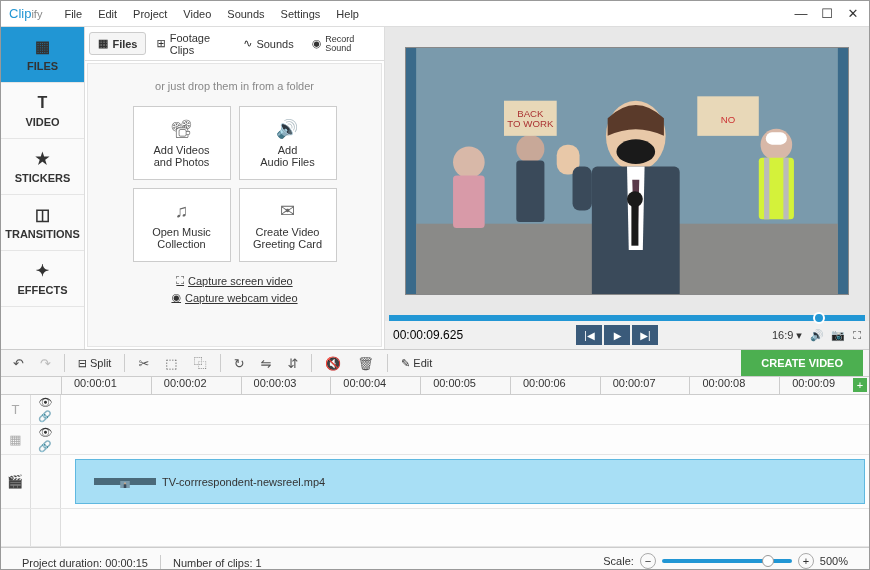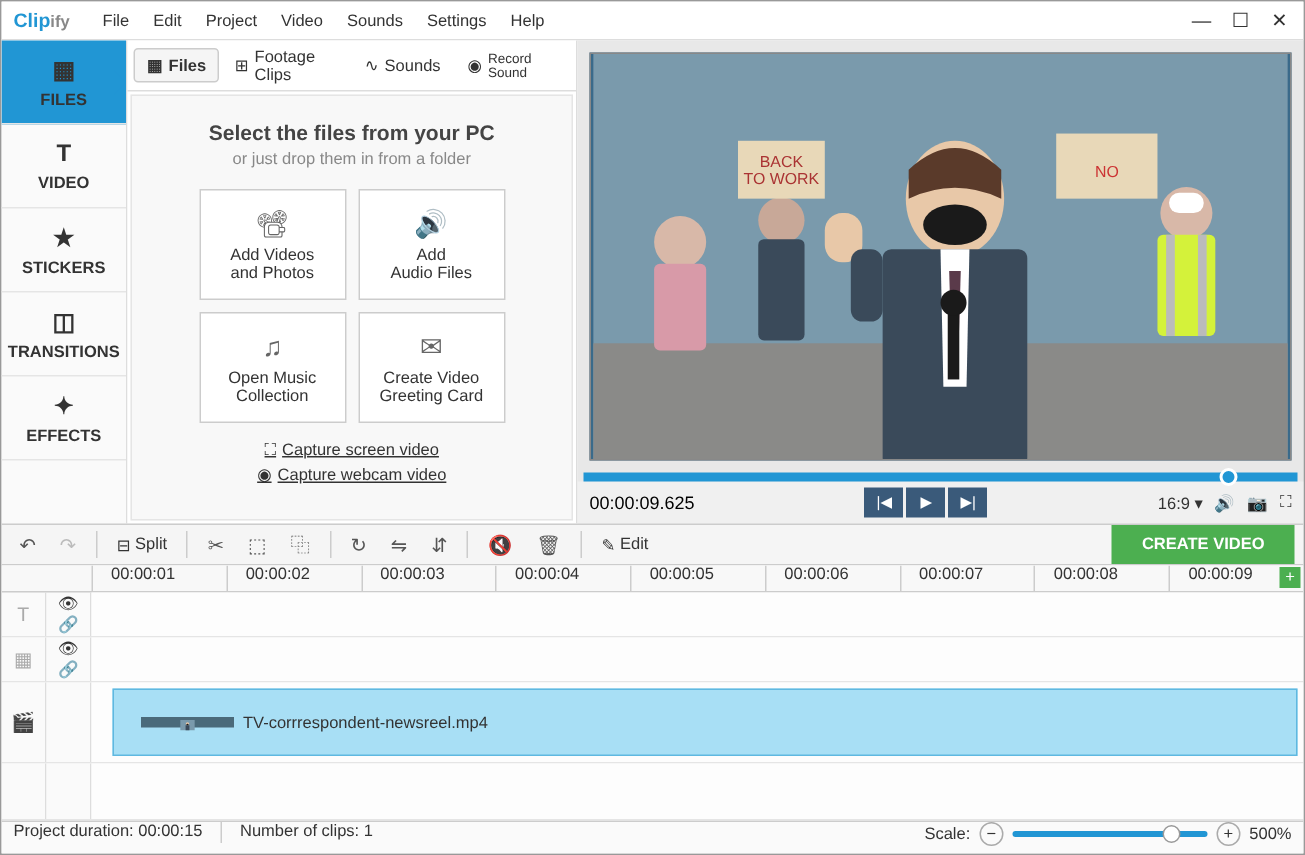--- a/index.html
+++ b/index.html
@@ -1,18 +1,18 @@
 <!DOCTYPE html>
 <html><head>
 <meta charset="utf-8">
 <style>
 *{margin:0;padding:0;box-sizing:border-box;font-family:"Segoe UI",Arial,sans-serif;font-size:11px;color:#333}
 body{background:#fff;width:870px;height:570px;border:1px solid #999;display:flex;flex-direction:column;overflow:hidden}
 .titlebar{height:26px;display:flex;align-items:center;padding:0 4px;background:#fff;border-bottom:1px solid #ddd}
-.logo{font-weight:bold;color:#2196d4;font-size:13px;margin-right:14px;margin-left:4px}
+.logo{font-weight:normal;color:#2196d4;font-size:13px;margin-right:14px;margin-left:4px}
 .logo .fy{color:#888}
 .menu-item{padding:0 8px;cursor:pointer}
 .winbtns{margin-left:auto;display:flex;gap:2px}
 .winbtn{width:24px;height:20px;display:flex;align-items:center;justify-content:center;cursor:pointer;font-size:13px}
 .upper{display:flex;height:322px}
 .leftnav{width:84px;background:#fafafa;border-right:1px solid #ddd;display:flex;flex-direction:column}
 .leftnav-item{height:56px;display:flex;flex-direction:column;align-items:center;justify-content:center;gap:4px;cursor:pointer;font-size:10px;font-weight:bold;color:#555;border-bottom:1px solid #e5e5e5}
 .leftnav-item.active{background:#2196d4;color:#fff;position:relative}
 .leftnav-item.active::after{content:"";position:absolute;right:-8px;top:50%;transform:translateY(-50%);border:8px solid transparent;border-left-color:#2196d4}
 .leftnav-item .ico{font-size:16px}
@@ -22,21 +22,21 @@
 .tab.active{border:1px solid #ccc;border-radius:3px;background:#f5f5f5;color:#222;font-weight:bold}
 .filesbody{flex:1;background:#f8f8f8;display:flex;flex-direction:column;align-items:center;padding:16px 8px;position:relative;border:1px solid #e5e5e5;margin:2px}
 .filesbody h3{font-size:14px;color:#444;margin-bottom:4px}
 .filesbody .sub{font-size:11px;color:#888;margin-bottom:14px}
 .tilegrid{display:grid;grid-template-columns:1fr 1fr;gap:8px}
 .tile{width:98px;height:74px;border:1px solid #ccc;background:#fff;display:flex;flex-direction:column;align-items:center;justify-content:center;gap:4px;cursor:pointer;text-align:center;font-size:10px;color:#555}
 .tile .tico{font-size:18px;color:#666}
 .caplinks{margin-top:12px;display:flex;flex-direction:column;gap:4px;align-items:center}
 .caplinks a{color:#333;text-decoration:underline;cursor:pointer;display:flex;gap:4px;align-items:center}
 .preview{flex:1;display:flex;flex-direction:column;background:#e8e8e8}
-.video{flex:1;margin:8px;background:#3a6a8a;position:relative;overflow:hidden;border:1px solid #888}
+.video{flex:1;margin:20px;background:#3a6a8a;position:relative;overflow:hidden;border:1px solid #888}
 .video svg{width:100%;height:100%}
 .scrub{height:6px;background:#2196d4;margin:0 4px;position:relative}
 .scrub .dot{position:absolute;right:40px;top:-3px;width:12px;height:12px;background:#2196d4;border:2px solid #fff;border-radius:50%}
 .controls{height:28px;display:flex;align-items:center;padding:0 8px;gap:6px;background:#f0f0f0}
 .timecode{color:#000000;font-size:12px}
 .playbtns{margin:0 auto;display:flex;gap:2px}
 .playbtn{width:26px;height:20px;background:#3a5a7a;color:#fff;display:flex;align-items:center;justify-content:center;cursor:pointer;font-size:10px}
 .ctrlright{display:flex;gap:8px;align-items:center;color:#555}
 .toolbar{height:28px;background:#f5f5f5;border-top:1px solid #ccc;border-bottom:1px solid #ccc;display:flex;align-items:center;padding:0 6px;gap:4px}
 .tbtn{padding:3px 6px;cursor:pointer;color:#555;font-size:13px}
@@ -48,21 +48,21 @@
 .ruler span{flex:1;border-left:1px solid #ccc;padding-left:12px}
 .tracks{flex:1;display:flex;flex-direction:column}
 .track{height:30px;border-bottom:1px solid #e5e5e5;display:flex}
 .track.big{height:54px}
 .trackhead{width:30px;background:#fafafa;border-right:1px solid #ddd;display:flex;align-items:center;justify-content:center;color:#aaa;font-size:13px}
 .tracktoggles{width:30px;background:#fafafa;border-right:1px solid #ddd;display:flex;flex-direction:column;align-items:center;justify-content:center;gap:1px;color:#2196d4;font-size:11px}
 .trackbody{flex:1;position:relative;background:#fdfdfd}
 .clip{position:absolute;left:14px;right:4px;top:4px;bottom:4px;background:#a8dff5;border:1px solid #5fb8e0;display:flex;align-items:center;gap:6px;padding:18px}
 .clip .thumb{width:62px;height:100%;background:#4a6a7a}
 .clip .thumb svg{width:100%;height:100%}
-.statusbar{height:22px;border-top:1px solid #ccc;display:flex;align-items:flex-start;padding:0 8px;gap:12px;background:#fafafa;font-size:10px;color:#555}
+.statusbar{height:22px;border-top:1px solid #ccc;display:flex;align-items:flex-end;padding:0 21px;gap:12px;background:#fafafa;font-size:10px;color:#555}
 .statusbar .sep{width:1px;height:14px;background:#ccc}
 .scale{margin-left:auto;display:flex;align-items:center;gap:6px}
 .slider{width:130px;height:4px;background:#2196d4;position:relative;border-radius:2px}
 .slider .sdot{position:absolute;right:18px;top:-4px;width:12px;height:12px;background:#fff;border:1px solid #999;border-radius:50%}
 .round{width:16px;height:16px;border:1px solid #aaa;border-radius:50%;display:flex;align-items:center;justify-content:center;cursor:pointer}
 </style>
 </head>
 <body>
 
 <div class="titlebar">
@@ -119,21 +119,20 @@
       <div class="tab">
           <span>∿</span>
           <span>Sounds</span>
         </div>
       <div class="tab">
           <span>◉</span>
           <span style="font-size:9px;line-height:1">Record Sound</span>
         </div>
     </div>
     <div class="filesbody">
-      <h3>Select the files from your PC</h3>
       <div class="sub">or just drop them in from a folder</div>
       <div class="tilegrid">
         <div class="tile">
             <span class="tico">📽</span>
             <div><span>Add Videos</span><br><span>and Photos</span></div>
           </div>
         <div class="tile">
             <span class="tico">🔊</span>
             <div><span>Add</span><br><span>Audio Files</span></div>
           </div>

